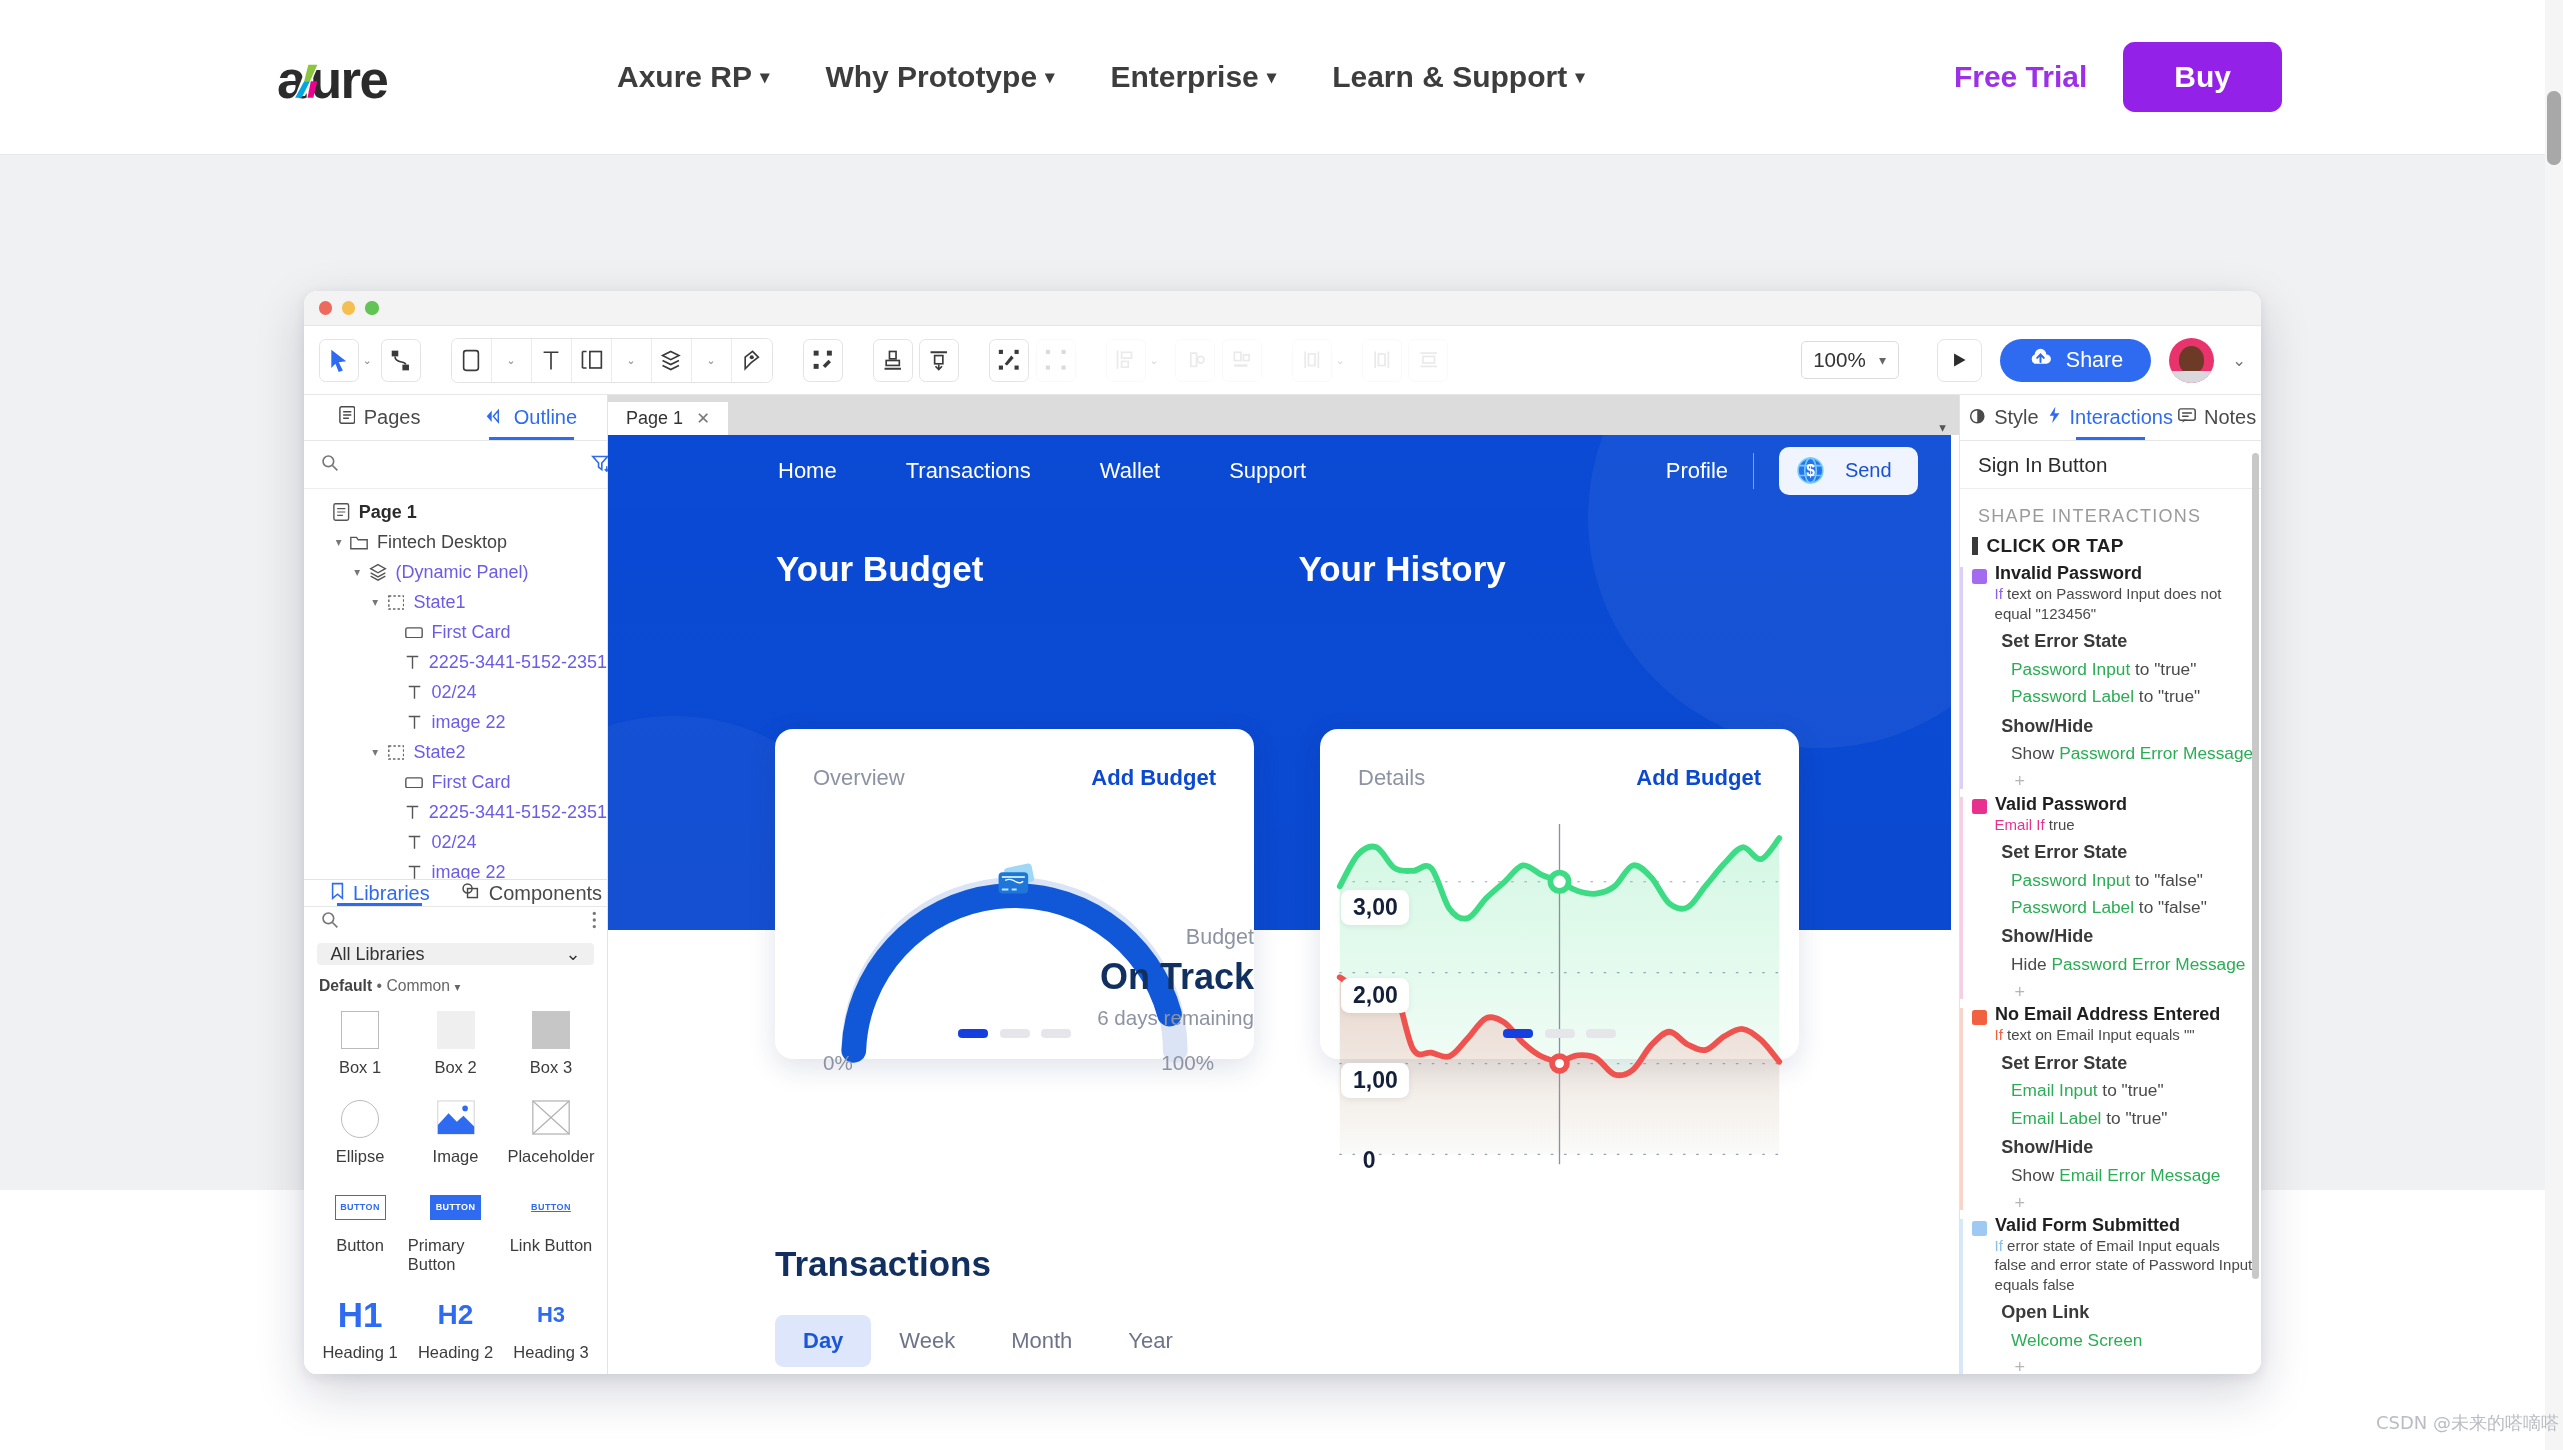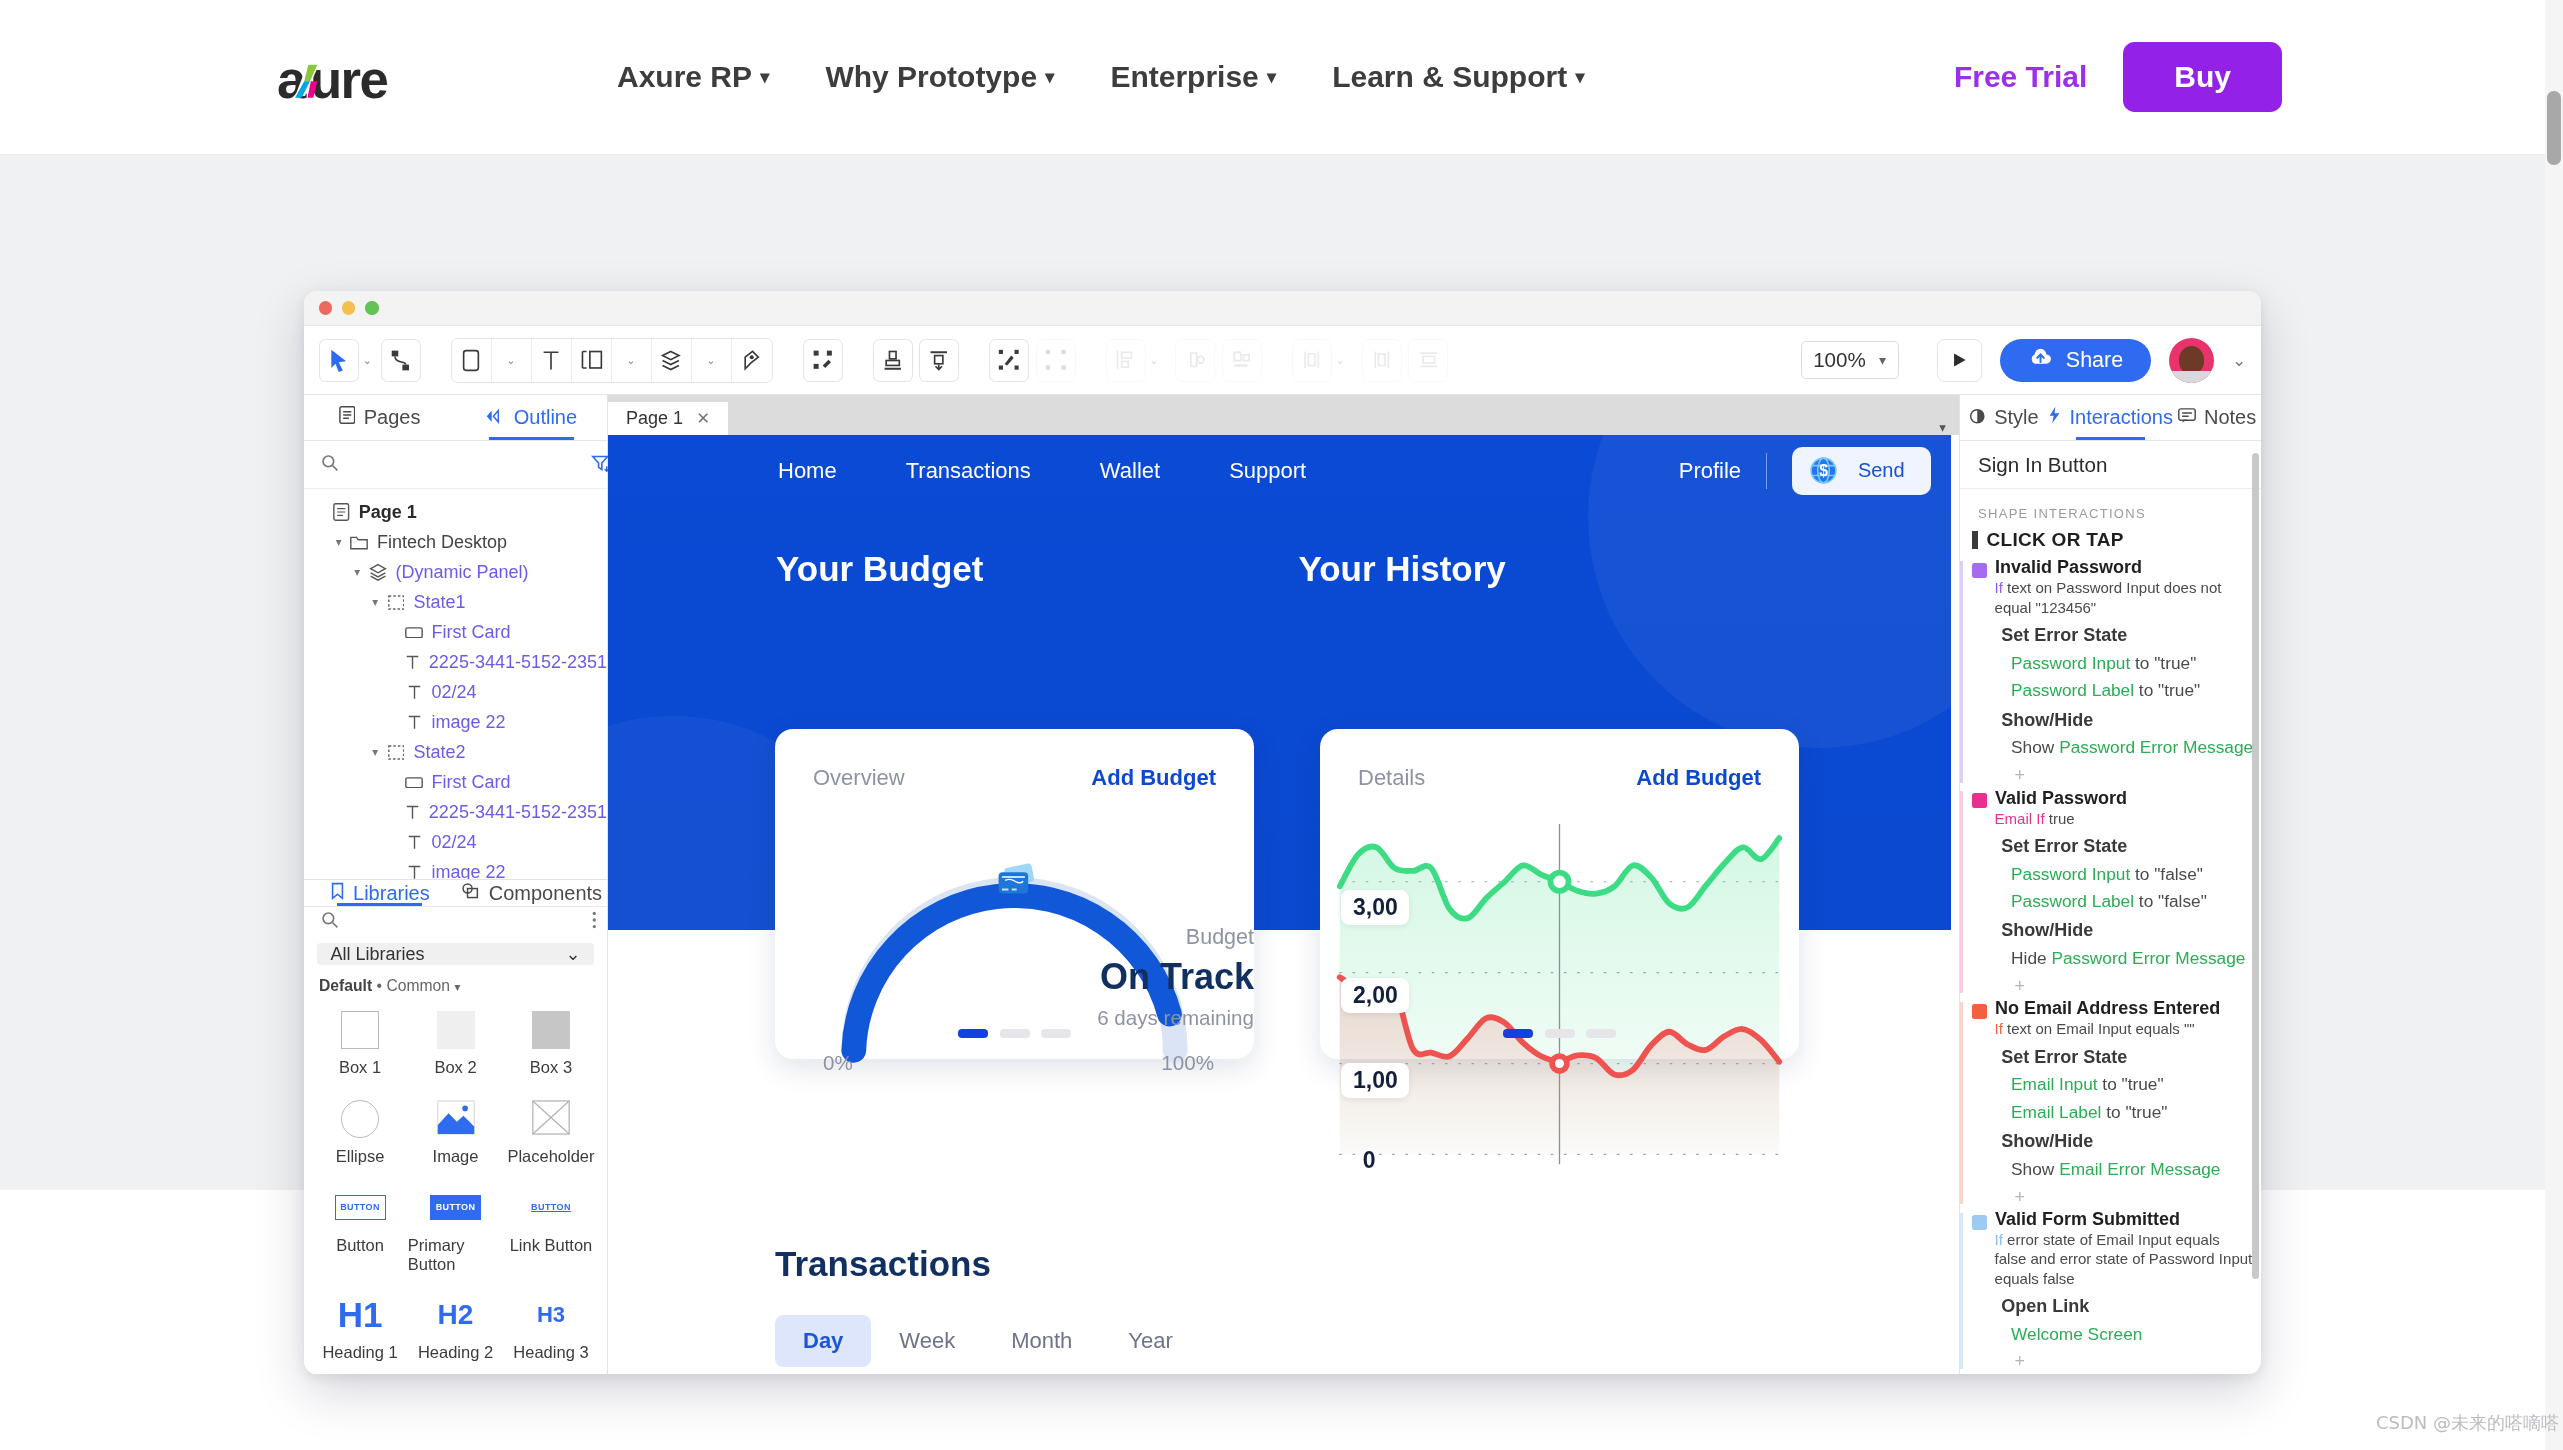--- a/index.html
+++ b/index.html
@@ -172,21 +172,21 @@
 
   .canvas { position:absolute; left:0; top:40px; right:0; bottom:0; background:#fff; overflow:hidden; }
   .app-blue {
     position:absolute; left:0; top:0; width:1343px; height:495px;
     background: linear-gradient(180deg,#0a4ad4 0%, #0b49d0 100%);
     overflow:hidden;
   }
   .app-blue .swirl1 { position:absolute; right:-99px; top:-149px; width:462px; height:462px; border-radius:50%; background:rgba(255,255,255,.05);}
   .app-blue .swirl2 { position:absolute; left:-149px; bottom:-215px; width:429px; height:429px; border-radius:50%; background:rgba(255,255,255,.045);}
 
-  .app-nav { display:flex; align-items:center; height:71px; padding-left:170px; padding-right:20px; }
+  .app-nav { display:flex; align-items:center; height:71px; padding-left:170px; padding-right:33px; }
   .app-nav-link { color:#fff; font-size:22px; margin-right:69px; cursor:pointer; white-space:nowrap;}
   .app-nav-right { margin-left:auto; display:flex; align-items:center; gap:0; }
   .app-profile { color:#fff; font-size:22px; margin-right:25px; cursor:pointer;}
   .vdiv { width:0.8px; height:36px; background:rgba(255,255,255,.45); margin-right:25px;}
   .send-btn {
     background:#f0f4ff; border-radius:10px; height:48px; display:flex; align-items:center;
     gap:18px; padding:0 26.4px 0 15px; cursor:pointer;
   }
   .send-btn .glyph { width:33px; height:33px; }
   .send-btn .lbl { font-size:20px; color:#0b49d0; }
@@ -229,21 +229,21 @@
   .tx-wrap { position:absolute; left:167px; top:809px; width:1009px; }
   .tx-title { font-size:35px; font-weight:bold; color:#12305f; }
   .tx-tabs { display:flex; align-items:center; margin-top:31px; gap:0; }
   .tx-tab { font-size:22px; color:#6d7489; padding:13.2px 28px; border-radius:8.3px; cursor:pointer;}
   .tx-tab.active { background:#dde6fb; color:#1b56d6; font-weight:bold;}
 
   
   .right-panel { width:302px; background:#fff; border-left:0.8px solid #e3e3e3; display:flex; flex-direction:column; position:relative;}
   .rp-name { height:48px; display:flex; align-items:center; padding:0 18px; font-size:20.6px; color:#2b2b2b; border-bottom:0.8px solid #eee;}
   .rp-scroll { flex:1; overflow:hidden; padding:11.6px 0 0 0; position:relative;}
-  .sec-title { font-size:13px; letter-spacing:1.3px; color:#9a9a9a; padding:5px 18px 8.3px 18px;}
+  .sec-title { font-size:18px; letter-spacing:1.3px; color:#9a9a9a; padding:5px 18px 8.3px 18px;}
   .evt { display:flex; align-items:center; gap:8.3px; padding:0 18px 6.6px 11.6px; }
   .evt .bar { width:6.6px; height:18px; background:#3a3a3a; }
   .evt .lbl { font-size:19px; font-weight:bold; color:#1f1f1f; letter-spacing:0.3px;}
   .case { padding-left:11.6px; margin-bottom:1.7px; position:relative;}
   .case-head { display:flex; align-items:flex-start; gap:8.3px; }
   .case-chip { width:15px; height:15px; border-radius:2.5px; margin-top:5.8px; flex:0 0 15px;}
   .case-title { font-size:18px; font-weight:bold; color:#1f1f1f; }
   .case-cond { font-size:15px; color:#4a4a4a; line-height:1.28; padding-left:23px; padding-right:7px;}
   .kw-if { color:#8d60e8; }
   .kw-if.red { color:#f2613f; }

